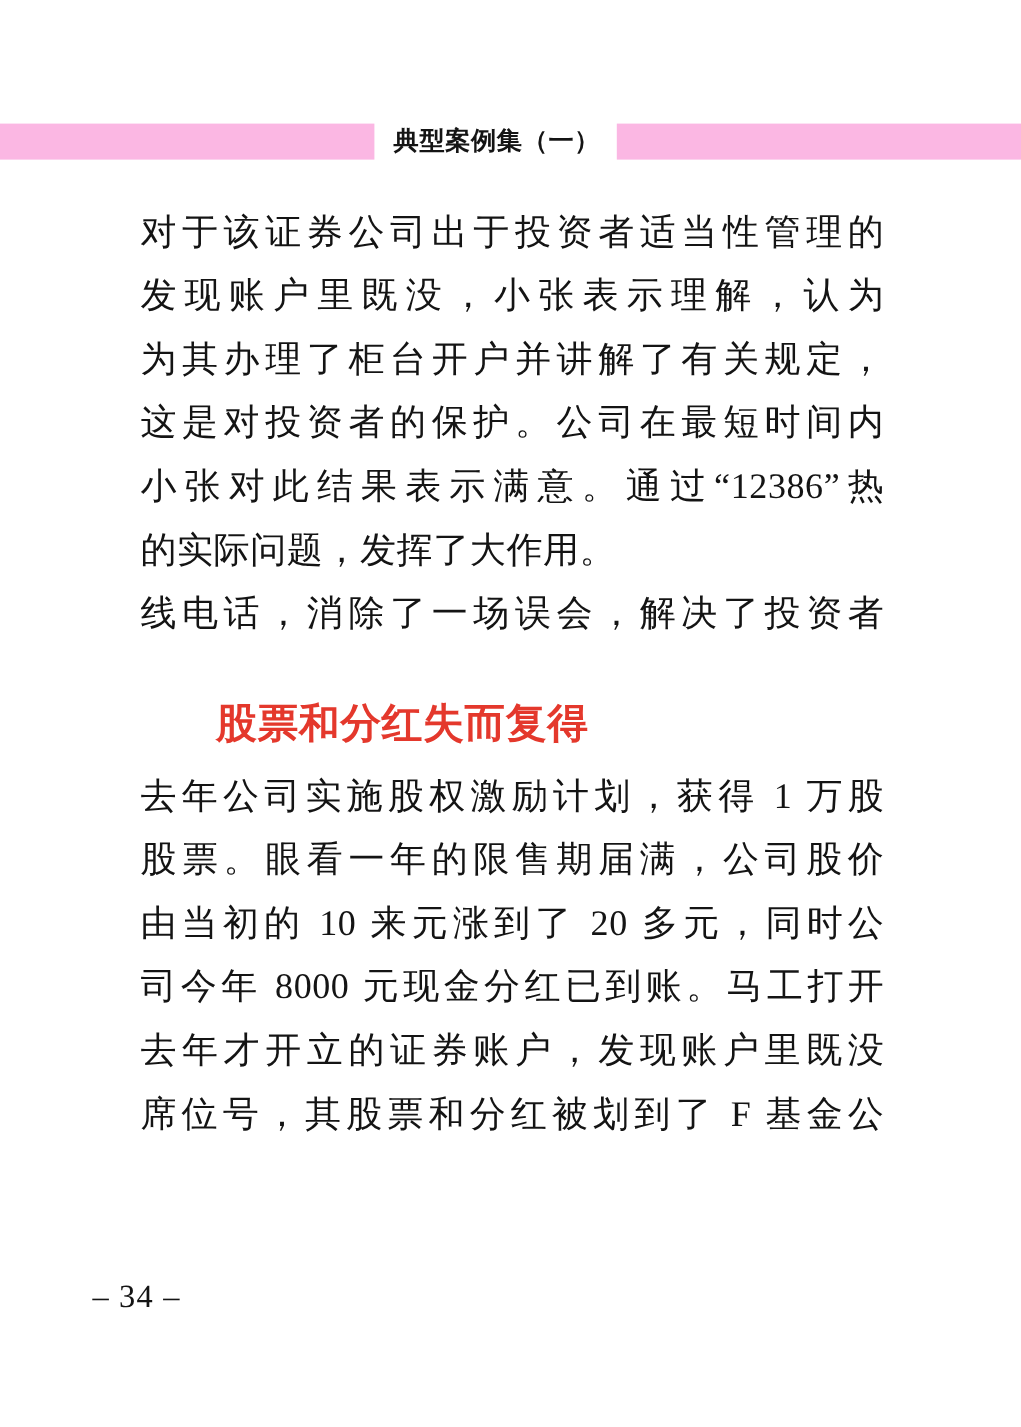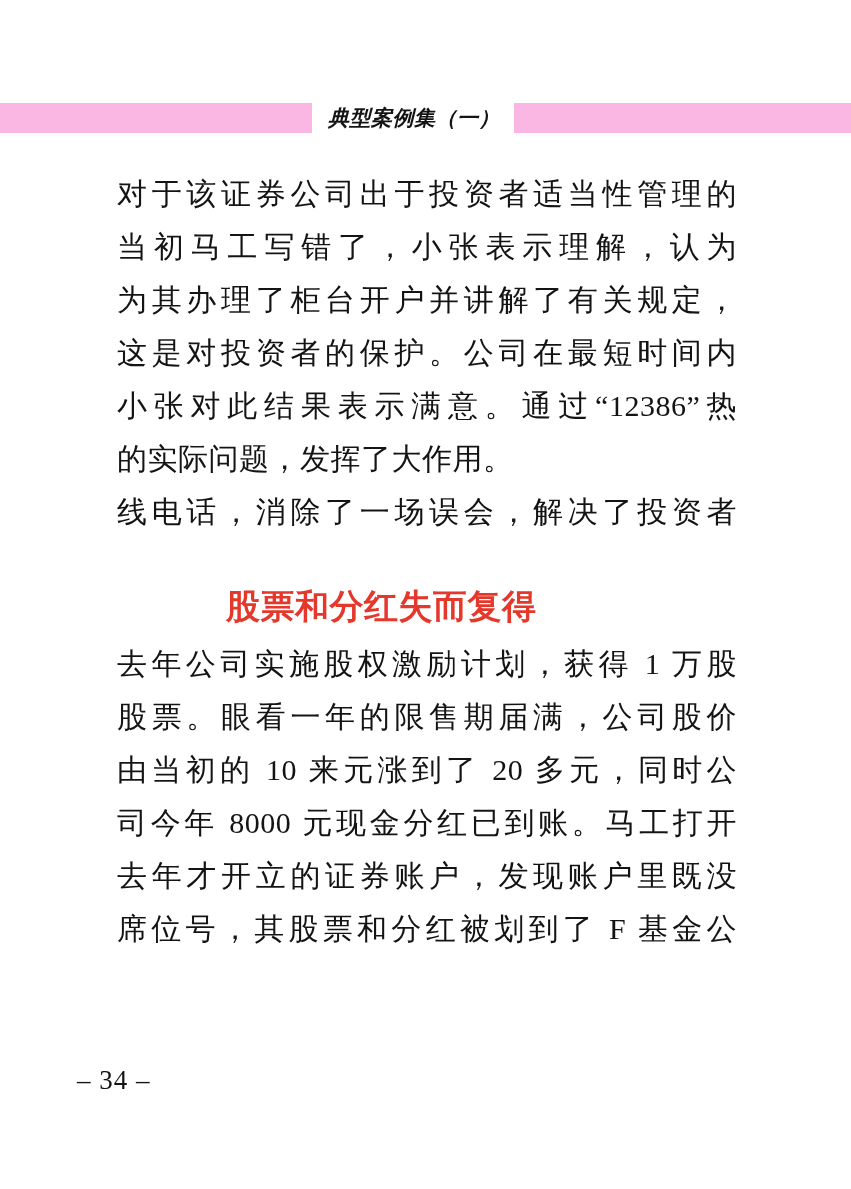--- a/index.html
+++ b/index.html
@@ -33,21 +33,20 @@
   .header-bar.left { width: 312px; }
   .header-bar.right { flex: 1; }
   .header-title {
     font-family: "Liberation Sans", "DejaVu Sans", sans-serif;
     font-weight: bold;
     font-size: 21px;
     line-height: 30px;
     white-space: nowrap;
     padding: 0 14px 0 16px;
     letter-spacing: 0.5px;
-    font-style: italic;
   }
 
   
   .content {
     position: absolute;
     left: 117px;
     top: 167px;
     width: 620px;
   }
   .text-line {
@@ -60,25 +59,25 @@
     letter-spacing: 0.5px;
   }
   .text-line.para-end {
     text-align-last: left;
   }
   .text-line.indent {
     text-indent: 71px;
   }
 
   .section-heading {
-    font-family: Liberation Sans, sans-serif;
+    font-family: Liberation Mono, monospace;
     font-weight: bold;
     font-size: 34px;
     line-height: 47px;
-    margin: 45px 0 7px 109px;
+    margin: 45px 0 7px 63px;
     letter-spacing: 0.5px;
     white-space: nowrap;
   }
 
   
   .page-number {
     position: absolute;
     left: 77px;
     top: 1064px;
     font-size: 27px;
@@ -94,21 +93,21 @@
   <div class="running-header">
     <div class="header-bar left" style="background: rgb(251, 183, 227);"></div>
     <div class="header-title">典型案例集（一）</div>
     <div class="header-bar right" style="background: rgb(251, 183, 227);"></div>
   </div>
 
   <div class="content">
 
     <div>
       <div class="text-line">对于该证券公司出于投资者适当性管理的</div>
-      <div class="text-line">当初马工写错了，小张表示理解，认为</div>
+      <div class="text-line">发现账户里既没，小张表示理解，认为</div>
       <div class="text-line">为其办理了柜台开户并讲解了有关规定，</div>
       <div class="text-line">这是对投资者的保护。公司在最短时间内</div>
       <div class="text-line">小张对此结果表示满意。通过“12386”热</div>
       <div class="text-line para-end">的实际问题，发挥了大作用。</div>
       <div class="text-line">线电话，消除了一场误会，解决了投资者</div>
     </div>
 
     <div class="section-heading" style="color: rgb(228, 56, 44);">股票和分红失而复得</div>
 
     <div>

